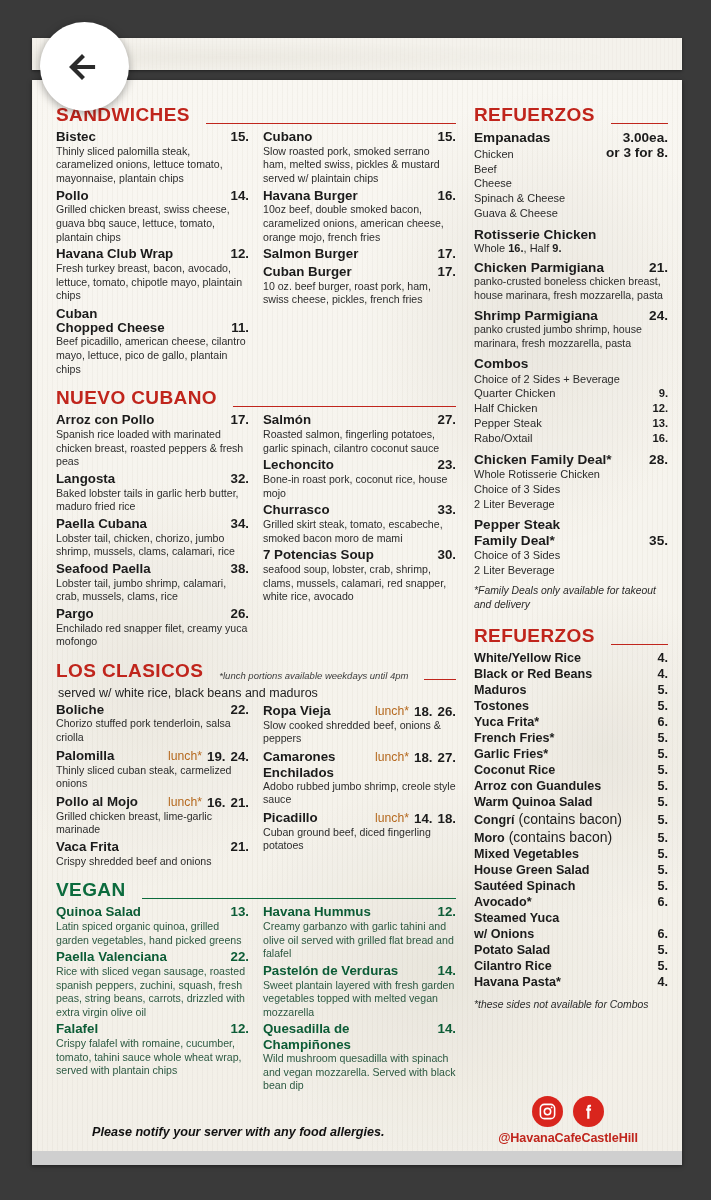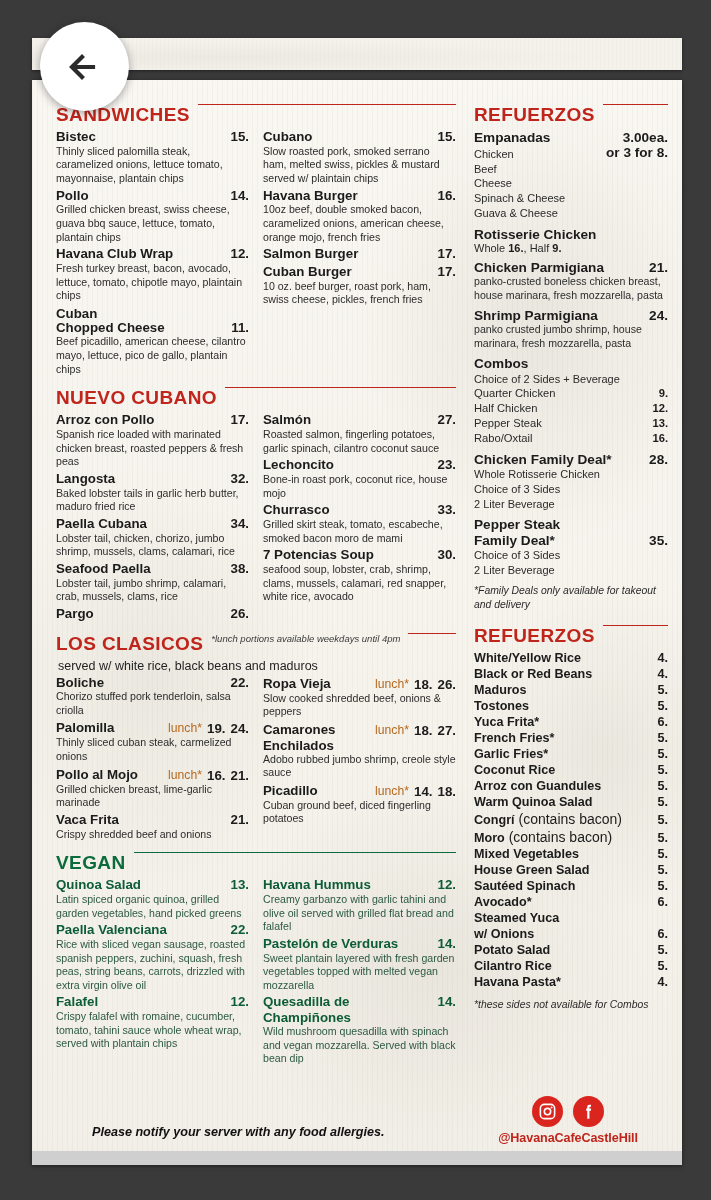--- a/index.html
+++ b/index.html
@@ -45,21 +45,21 @@
   .bottom-bar {
     position:absolute; left:0; right:0; bottom:0; height:14px;
     background:#cfcfcf;
   }
 
   .content { position:absolute; inset:0; display:flex; }
   .left-col  { width:434px; padding:16px 10px 0 24px; }
   .right-col { width:216px; padding:16px 14px 0 8px; }
 
   
-  .sec-head { display:flex; align-items:flex-start; gap:8px; margin:8px 0 4px; }
+  .sec-head { display:flex; align-items:flex-end; gap:16px; margin:8px 0 4px; }
   .sec-head h2 {
     font-size:19px; font-weight:700; letter-spacing:.4px;
     color:#c0251c; white-space:nowrap;
   }
   .sec-head .rule { flex:1; height:0; border-top:1.6px solid #c0251c; margin-bottom:2px; }
   .sec-head.green h2 { color:#0c6b3d; }
   .sec-head.green .rule { border-top-color:#0c6b3d; }
   .sec-note {
     font-size:9.5px; font-style:italic; color:#3a3a3a;
     white-space:nowrap; padding-bottom:1px;
@@ -251,20 +251,21 @@
                   <span class="item-name">Seafood Paella</span>
                   <span class="price">38.</span>
                 </div>
               <div class="desc">Lobster tail, jumbo shrimp, calamari, crab, mussels, clams, rice</div>
             </div>
             <div class="item">
               <div class="item-head">
                   <span class="item-name">Pargo</span>
                   <span class="price">26.</span>
                 </div>
+              <div class="desc">Enchilado red snapper filet, creamy yuca mofongo</div>
             </div>
           </div>
           <div>
             <div class="item">
               <div class="item-head">
                   <span class="item-name">Salmón</span>
                   <span class="price">27.</span>
                 </div>
               <div class="desc">Roasted salmon, fingerling potatoes, garlic spinach, cilantro coconut sauce</div>
             </div>

